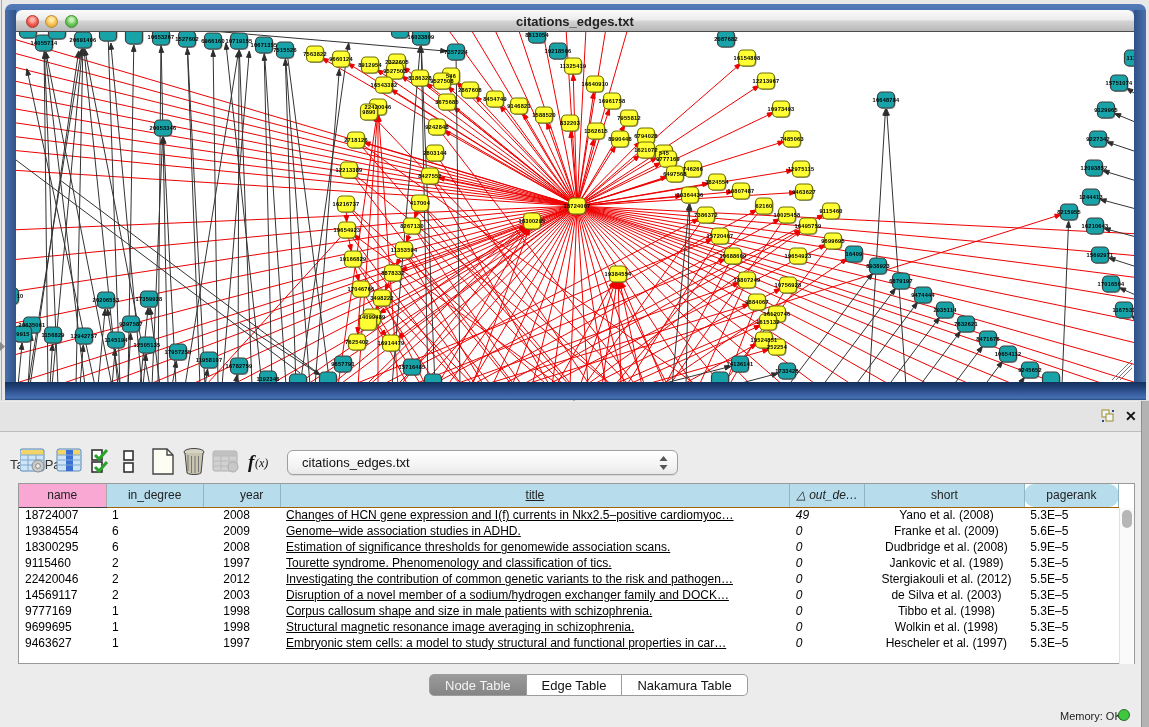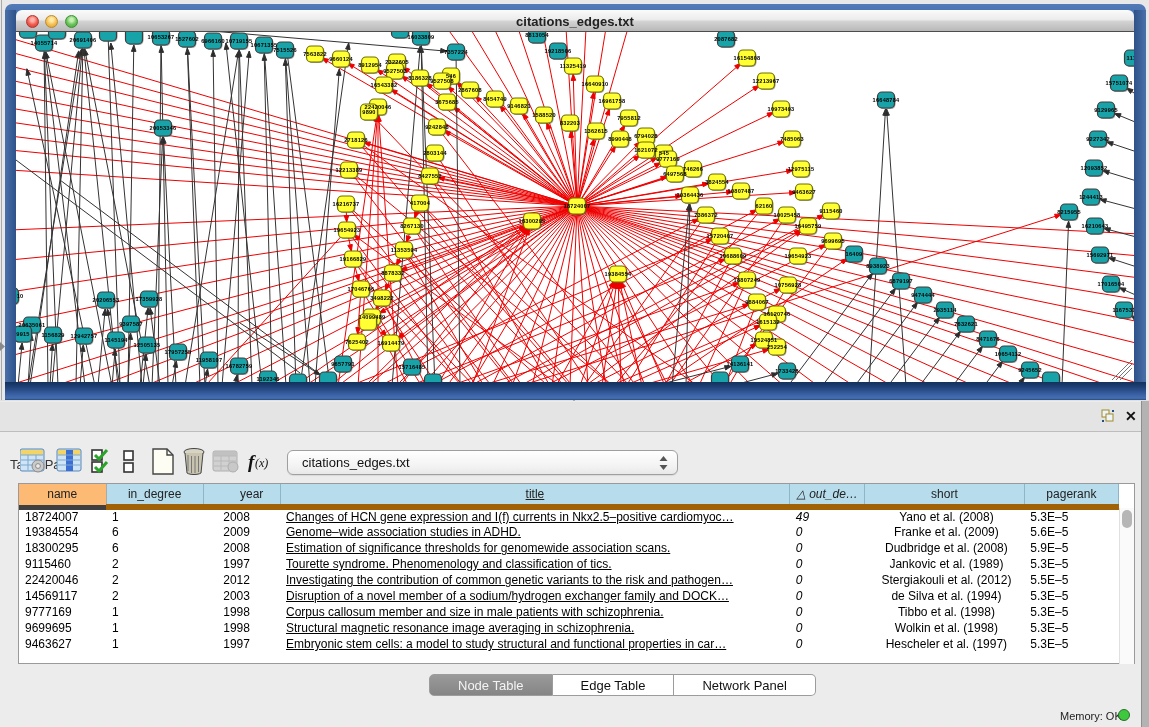--- a/index.html
+++ b/index.html
@@ -39,32 +39,32 @@
 #phead .close { position:absolute; left:1125px; top:6px; font-size:14px; font-weight:bold; color:#111; }
 
 .sel { position:absolute; left:287px; top:49px; width:391px; height:25px; border:1px solid #9f9f9f; border-radius:6px;
   background:linear-gradient(180deg,#ffffff,#f2f2f2 70%,#e8e8e8); box-shadow:0 1px 1px rgba(0,0,0,.08); }
 .sel .txt { position:absolute; left:14px; top:4px; font-size:13px; color:#111; }
 .sel svg { position:absolute; right:9px; top:5px; }
 
 #tablewrap { position:absolute; left:18px; top:82px; width:1117px; height:181px; background:#fff; border:1px solid #9a9a9a; }
 table { border-collapse:collapse; table-layout:fixed; width:1100px; font-size:12px; }
 th { height:23px; font-weight:normal; font-size:12px; color:#222; background:#b7ddec;
-  border-right:1px solid #8fb6c6; border-bottom:6px solid #a16207; overflow:hidden; white-space:nowrap; }
-th.c1 { background:#fdba74; border-right:1px solid #aaa; border-bottom:5px solid #404040;margin-top:44px; }
+  border-right:1px solid #8fb6c6; border-bottom:1px solid #a16207; overflow:hidden; white-space:nowrap; }
+th.c1 { background:#f9a8d4; border-right:1px solid #aaa; border-bottom:1px solid #404040;margin-top:44px; }
 td { height:16px; padding:0 2px 0 6px; overflow:hidden; white-space:nowrap; color:#000; }
 .c1 { width:85px; } .c2 { width:95px; } .c3 { width:75px;padding-left:20px; } .c4 { width:498px;text-decoration:underline; }
-.c5 { width:73px;font-style:italic; } .c6 { width:156px; } .c7 { width:92px; }
+.c5 { width:73px;font-style:italic; } .c6 { width:156px; } .c7 { width:92px;border-radius:11px; }
 td.c6 { text-align:center; }
 
 #tsb { position:absolute; left:1100px; top:24px; width:15px; height:156px; background:#fafafa; border-left:1px solid #e0e0e0; }
 #tsb .thumb { position:absolute; left:2px; top:2px; width:10px; height:18px; background:#b6b6b6; border-radius:5px; }
 
 #tabs { position:absolute; left:429px; top:273px; height:22px; display:flex; font-size:13px; }
-#tabs div { height:22px; line-height:21px; padding:0 28px; border:1px solid #9c9c9c; border-left:none; background:#fff; color:#111; }
+#tabs div { height:22px; line-height:21px; padding:0 15px; border:1px solid #9c9c9c; border-left:none; background:#fff; color:#111; }
 #tabs div:first-child { border-left:1px solid #9c9c9c; border-radius:5px 0 0 5px;
   background:linear-gradient(180deg,#9a9a9a,#858585); color:#f4f4f4; }
 #tabs div:last-child { border-radius:0 5px 5px 0; }
 
 #mem { position:absolute; left:1060px; top:309px; font-size:11px; color:#222; }
 #memdot { position:absolute; left:1118px; top:308px; width:12px; height:12px; border-radius:50%;
   background:#3ec83e; border:1px solid #2c6e2c; }
 
 #rsb { position:absolute; left:1141px; top:401px; width:8px; height:326px; background:#b3b3b3; border-left:1px solid #8e8e8e; }
 
@@ -1064,28 +1064,28 @@
             <td class="c5">0</td>
             <td class="c6">Stergiakouli et al. (2012)</td>
             <td class="c7">5.5E–5</td>
           </tr>
 <tr>
             <td class="c1">14569117</td>
             <td class="c2">2</td>
             <td class="c3">2003</td>
             <td class="c4">Disruption of a novel member of a sodium/hydrogen exchanger family and DOCK…</td>
             <td class="c5">0</td>
-            <td class="c6">de Silva et al. (1994)</td>
+            <td class="c6">de Silva et al. (2003)</td>
             <td class="c7">5.3E–5</td>
           </tr>
 <tr>
             <td class="c1">9777169</td>
             <td class="c2">1</td>
             <td class="c3">1998</td>
-            <td class="c4">Corpus callosum member and size in male patients with schizophrenia.</td>
+            <td class="c4">Corpus callosum shape and size in male patients with schizophrenia.</td>
             <td class="c5">0</td>
             <td class="c6">Tibbo et al. (1998)</td>
             <td class="c7">5.3E–5</td>
           </tr>
 <tr>
             <td class="c1">9699695</td>
             <td class="c2">1</td>
             <td class="c3">1998</td>
             <td class="c4">Structural magnetic resonance image averaging in schizophrenia.</td>
             <td class="c5">0</td>
@@ -1103,18 +1103,18 @@
           </tr>
     </tbody>
       </table>
     <div id="tsb">
         <div class="thumb"></div>
       </div>
   </div>
   <div id="tabs">
       <div>Node Table</div>
       <div>Edge Table</div>
-      <div>Network Panel</div>
+      <div>Nakamura Table</div>
     </div>
   <div id="mem">Memory: OK</div>
     <div id="memdot"></div>
 </div>
 <div id="rsb"></div>
 
 </body></html>

